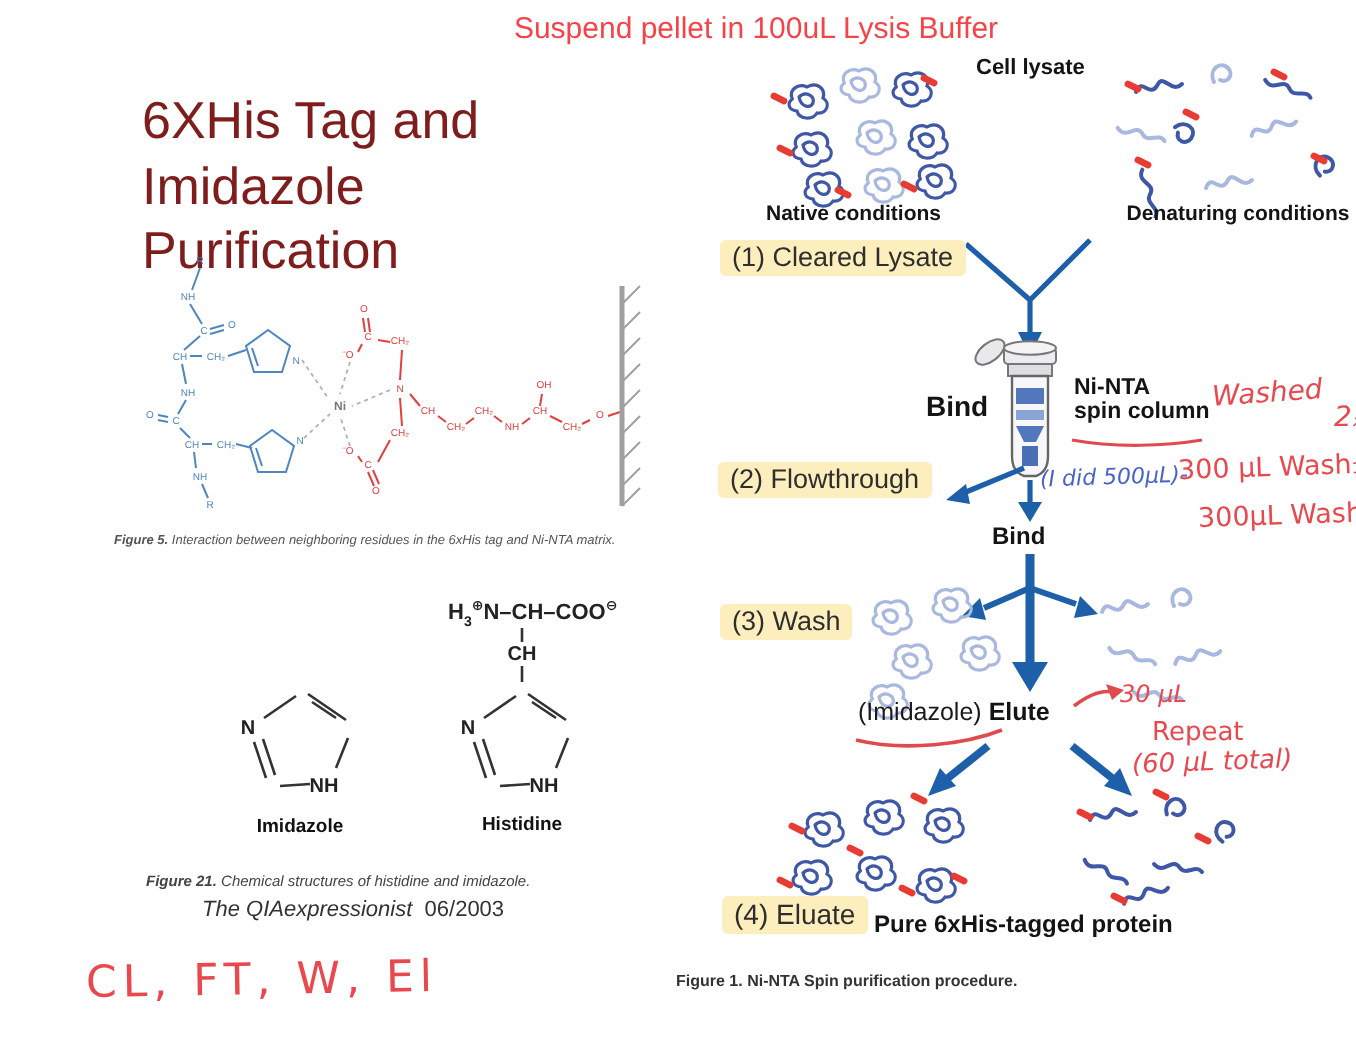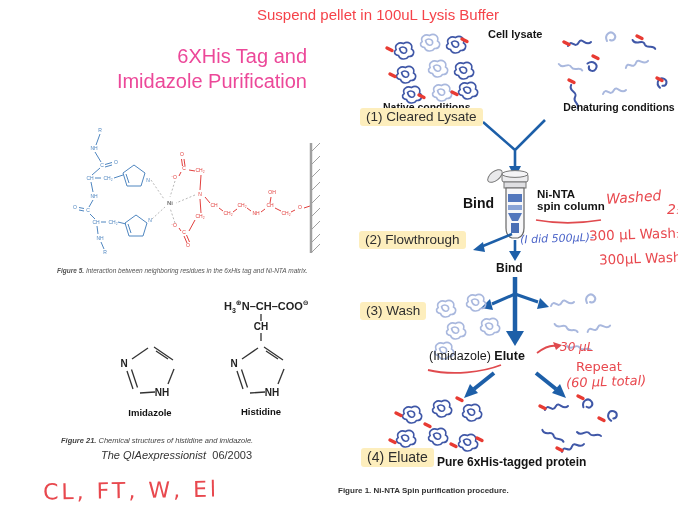--- a/index.html
+++ b/index.html
@@ -1,20 +1,20 @@
 <!DOCTYPE html>
 <html><head>
 <meta charset="utf-8">
 <style>
   html,body{margin:0;padding:0;background:#fff;}
   .stage{position:relative;width:676px;height:528px;background:#ffffff;overflow:hidden;
          font-family:"Liberation Sans","DejaVu Sans",sans-serif;color:#1a1a1a;margin-left:33px;}
   .abs{position:absolute;}
   .banner{color:#f5434a;font-size:15px;font-weight:400;white-space:nowrap;}
-  .slide-title{font-size:20px;line-height:1.25;text-align:right;color:#ec4899;width:236px;}
+  .slide-title{font-size:26px;line-height:1.25;text-align:left;color:#7f1d1d;width:236px;}
   .caption{font-size:6.5px;color:#555;font-style:italic;white-space:nowrap;}
   .caption b{font-style:italic;}
   .caption21{font-size:7.5px;color:#444;font-style:italic;white-space:nowrap;}
   .source{font-size:11px;color:#333;white-space:nowrap;text-align:center;}
   .source .t{font-style:italic;}
   .hl{background:#fdeebd;padding:1px 6px 2px;border-radius:3px;font-size:13.5px;color:#2e2e2e;white-space:nowrap;}
   .blabel{font-weight:bold;color:#141414;white-space:nowrap;}
   .hw-red{color:#e8484e;font-family:"DejaVu Sans",sans-serif;white-space:nowrap;}
   .hw-blue{color:#4a63c8;font-family:"DejaVu Sans",sans-serif;font-style:italic;white-space:nowrap;}
   .formula{font-size:11px;font-weight:bold;color:#222;white-space:nowrap;}
@@ -125,21 +125,21 @@
       <text x="136" y="79">N</text>
       <text x="174" y="108">NH</text>
       <text x="163" y="42">CH</text>
     </g>
     <g font-size="9.5" font-weight="bold" text-anchor="middle" fill="#111" font-family="Liberation Sans, sans-serif">
       <text x="52" y="128">Imidazole</text>
       <text x="163" y="127">Histidine</text>
     </g>
   </svg>
 
-  <div class="abs caption21" style="left:28px;top:436px;">
+  <div class="abs caption21" style="left:40px;top:436px;">
     <b>Figure 21.</b><span> Chemical structures of histidine and imidazole.</span>
   </div>
 
   <div class="abs source" style="left:68px;top:449px;">
     <span class="t">The QIAexpressionist</span>&nbsp;&nbsp;<span>06/2003</span>
   </div>
 
   <div class="abs hw-red" style="left:10px;top:478px;font-size:22px;letter-spacing:3px;transform:rotate(-1deg);">CL, FT, W, El</div>
 
   <svg class="abs noptr" style="left:0;top:0;" width="678" height="528" viewBox="0 0 678 528">
@@ -271,21 +271,21 @@
       <path d="M395,370 C420,376 450,372 468,365" stroke-width="1.8"></path>
       <path d="M504,353 C512,347 518,345 523,346" stroke-width="1.8"></path>
       <polygon points="520,342 523,350 529,345" fill="#e04a4e" stroke="none"></polygon>
     </g>
   </svg>
 
   <div class="abs blabel" style="left:455px;top:28px;font-size:11px;">Cell lysate</div>
   <div class="abs blabel" style="left:350px;top:101px;width:106px;font-size:10.5px;">Native conditions</div>
   <div class="abs blabel" style="left:516px;top:101px;width:140px;text-align:center;font-size:10.5px;">Denaturing conditions</div>
 
-  <div class="abs hl" style="left:327px;top:108px;">(1) Cleared Lysate</div>
+  <div class="abs hl" style="left:327px;top:120px;">(1) Cleared Lysate</div>
 
   <div class="abs blabel" style="left:430px;top:195px;font-size:14px;">Bind</div>
   <div class="abs blabel" style="left:504px;top:188px;font-size:11.5px;">
     <div>Ni-NTA</div>
     <div>spin column</div>
   </div>
 
   <div class="abs hw-red" style="left:573px;top:189px;font-size:14px;transform:rotate(-4deg);font-style:italic;">Washed</div>
   <div class="abs hw-red" style="left:634px;top:201px;font-size:14px;font-style:italic;">2ₓ</div>
 

